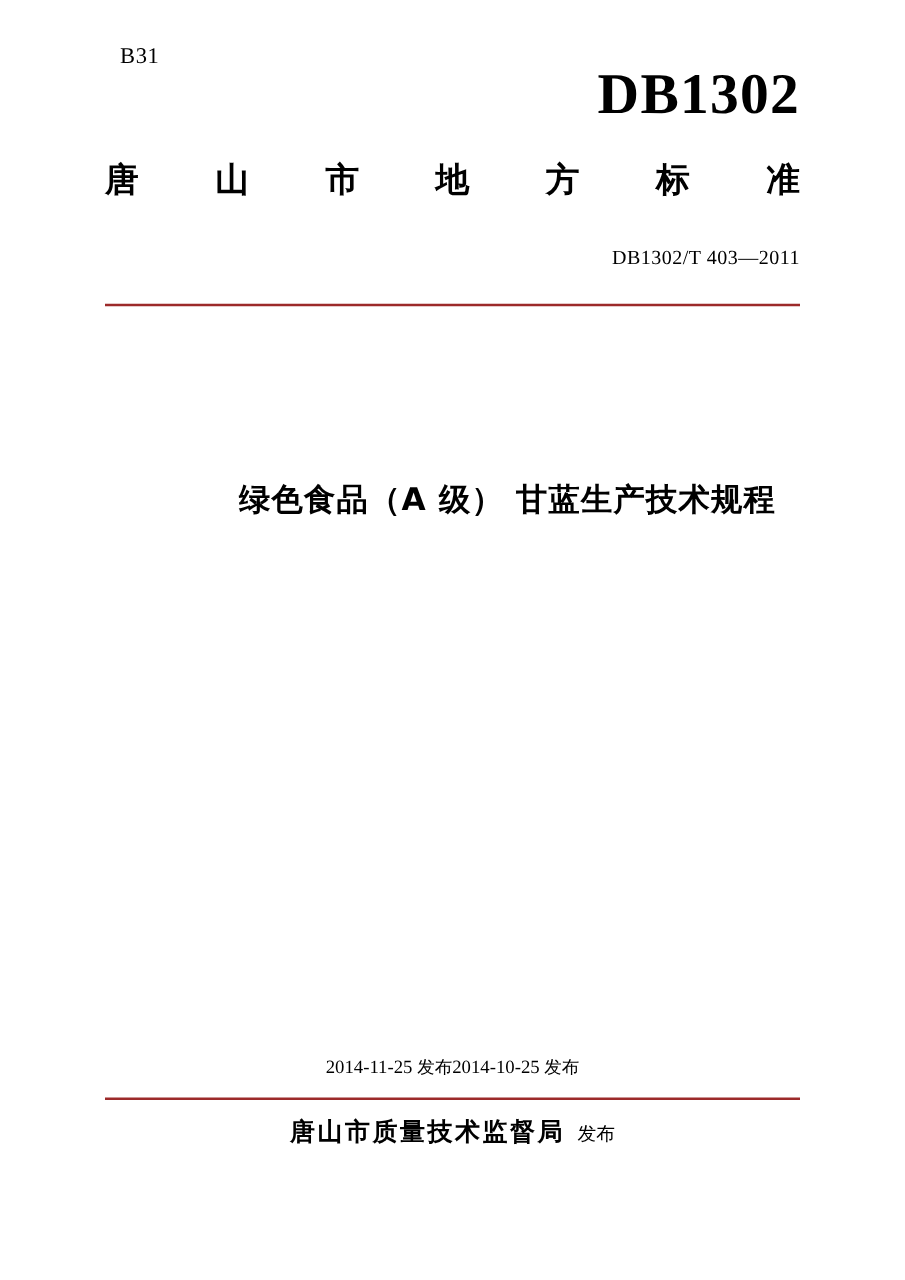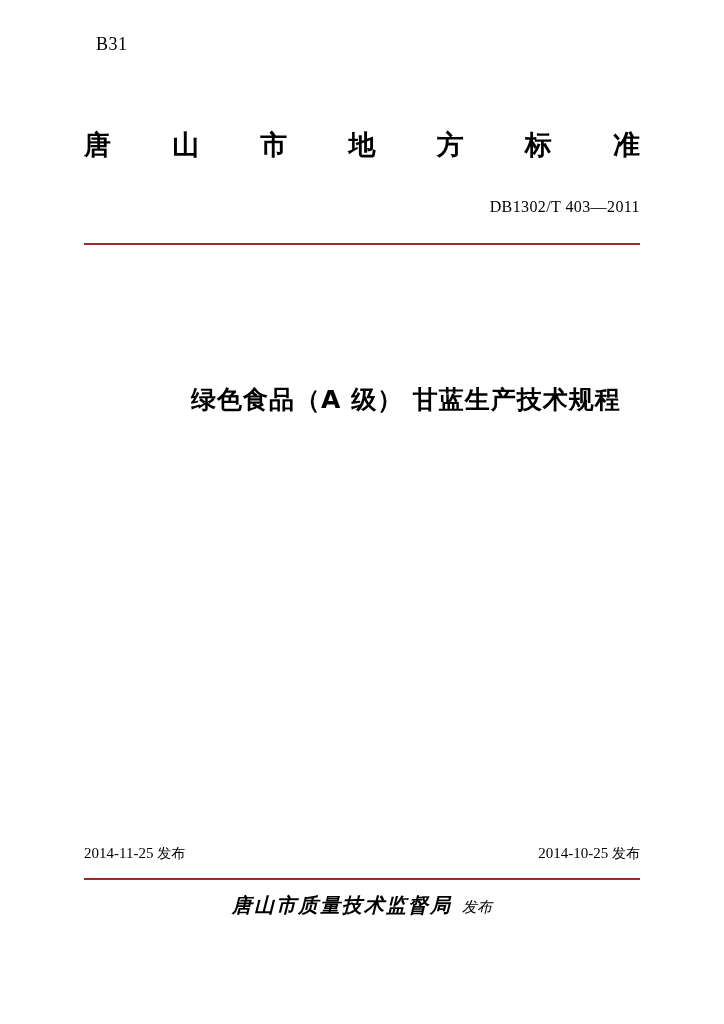--- a/index.html
+++ b/index.html
@@ -83,21 +83,21 @@
     font-size: 25px;
     letter-spacing: 1px;
     padding-left: 44px;
   }
   .dates-row {
     position: absolute;
     left: 84px;
     top: 845px;
     width: 556px;
     display: flex;
-    justify-content: space-between;
+    justify-content: center;
     font-family: "DejaVu Sans", sans-serif;
     font-size: 15px;
   }
   .date-item {
     font-family: "Liberation Serif", serif;
     font-size: 15px;
   }
   .date-item .cn {
     font-family: "DejaVu Sans", sans-serif;
     font-size: 14px;
@@ -109,41 +109,41 @@
     width: 556px;
     height: 2px;
     background: #9c2a2a;
   }
   .issuer-row {
     position: absolute;
     left: 0;
     top: 892px;
     width: 724px;
     text-align: center;
-    font-style: italic;
   }
   .issuer-name {
     font-family: "DejaVu Sans", sans-serif;
     font-weight: bold;
     font-size: 20px;
     letter-spacing: 2px;
   }
   .issuer-verb {
     font-family: "DejaVu Sans", sans-serif;
     font-size: 15px;
     margin-left: 6px;
   }
 </style>
 </head>
 <body>
 
 <div class="page">
 
   <div class="ics-code">B31</div>
 
+  <div class="std-number-big">DB1302</div>
 
   <div class="std-title-row">
     <span>唐</span>
     <span>山</span>
     <span>市</span>
     <span>地</span>
     <span>方</span>
     <span>标</span>
     <span>准</span>
   </div>

